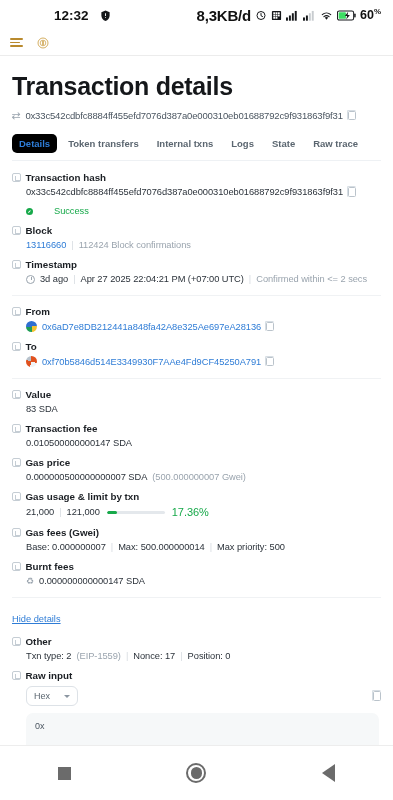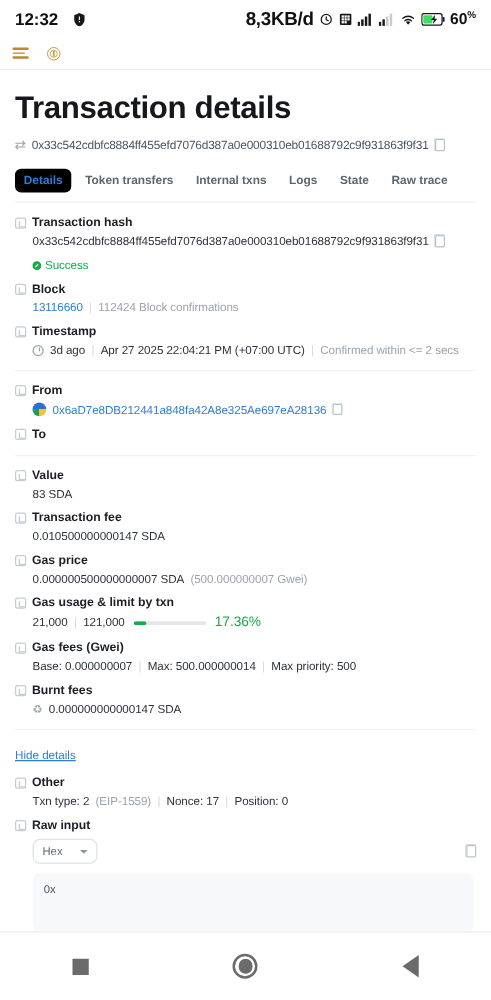--- a/index.html
+++ b/index.html
@@ -13,21 +13,21 @@
 
   
   .statusbar {
     height: 30px; flex: 0 0 30px;
     display: flex; align-items: center;
     padding: 0 12px;
     background: #ffffff;
     color: #111;
     font-size: 13.5px; font-weight: bold;
   }
-  .sb-left { display: flex; align-items: center; gap: 11px; }
+  .sb-left { display: flex; align-items: center; gap: 11px; margin-left: 42px; }
   .sb-right { margin-left: auto; display: flex; align-items: center; gap: 4px; }
   .sb-net { font-size: 15px; font-weight: bold; letter-spacing: -0.2px; }
   .sb-pct { font-size: 12.5px; font-weight: bold; }
   .sb-pct sup { font-size: 8px; }
   .ico { display: inline-flex; align-items: center; justify-content: center; }
 
   
   .browserbar {
     height: 26px; flex: 0 0 26px;
     display: flex; align-items: center; gap: 14px;
@@ -87,21 +87,21 @@
     font-size: 9.3px; color: #2b323a;
     display: flex; align-items: center; flex-wrap: wrap; gap: 5px;
     letter-spacing: -0.05px;
   }
   .muted { color: #9aa4ae; }
   .link { color: #2e7cd6; }
   .sep { color: #d6dbe0; }
   .sep::before { content: "|"; }
 
   .badge-success {
-    display: inline-flex; align-items: center; gap: 3px;
+    display: inline-flex; align-items: center; gap: 21px;
     color: #17a94a; font-size: 9.3px;
   }
   .dot-ok {
     width: 7px; height: 7px; border-radius: 50%;
     background: #17a94a; position: relative;
   }
   .dot-ok::after{
     content:""; position:absolute; left:2px; top:3px; width:3px; height:1.3px;
     background:#fff; transform: rotate(-45deg);
   }
@@ -347,20 +347,25 @@
       <span class="copy"></span>
     </div>
   </div>
 
   
   <div class="row">
     <div class="row-head">
       <span class="sq"></span>
       <span class="row-label">To</span>
     </div>
+    <div class="row-body">
+      <span class="blockie to"></span>
+      <span class="link">0xf70b5846d514E3349930F7AAe4Fd9CF45250A791</span>
+      <span class="copy"></span>
+    </div>
   </div>
 
   <div class="divider"></div>
 
   
   <div class="row">
     <div class="row-head">
       <span class="sq"></span>
       <span class="row-label">Value</span>
     </div>

